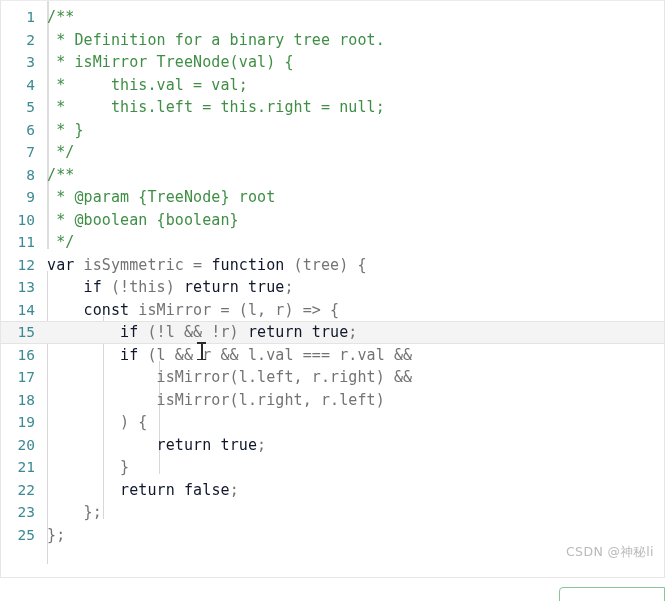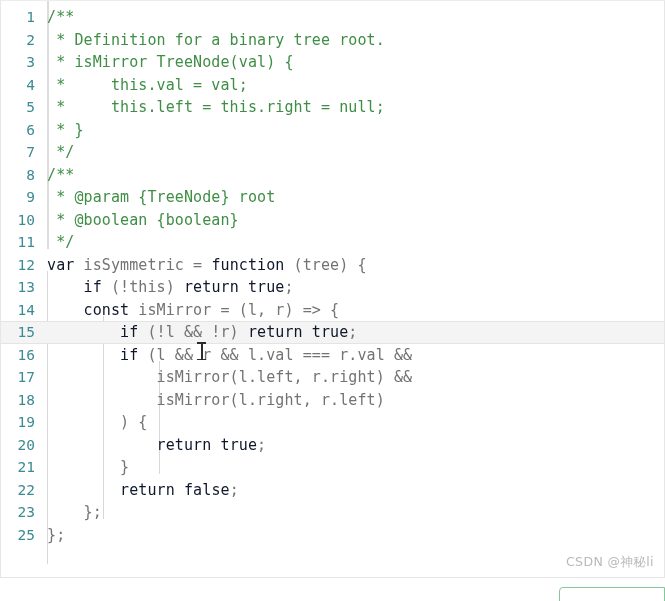--- a/index.html
+++ b/index.html
@@ -114,21 +114,21 @@
     top: 0;
     width: 1.5px;
     height: 18px;
     background: #2b2b2b;
   }
 
   
   .watermark {
     position: absolute;
     right: 10px;
-    bottom: 6px;
+    bottom: 16px;
     font-family: "DejaVu Sans", "Liberation Sans", sans-serif;
     font-size: 12.5px;
     color: #b9b9b9;
     letter-spacing: 0.4px;
     user-select: none;
   }
 
   
   .bottom-strip {
     position: relative;

